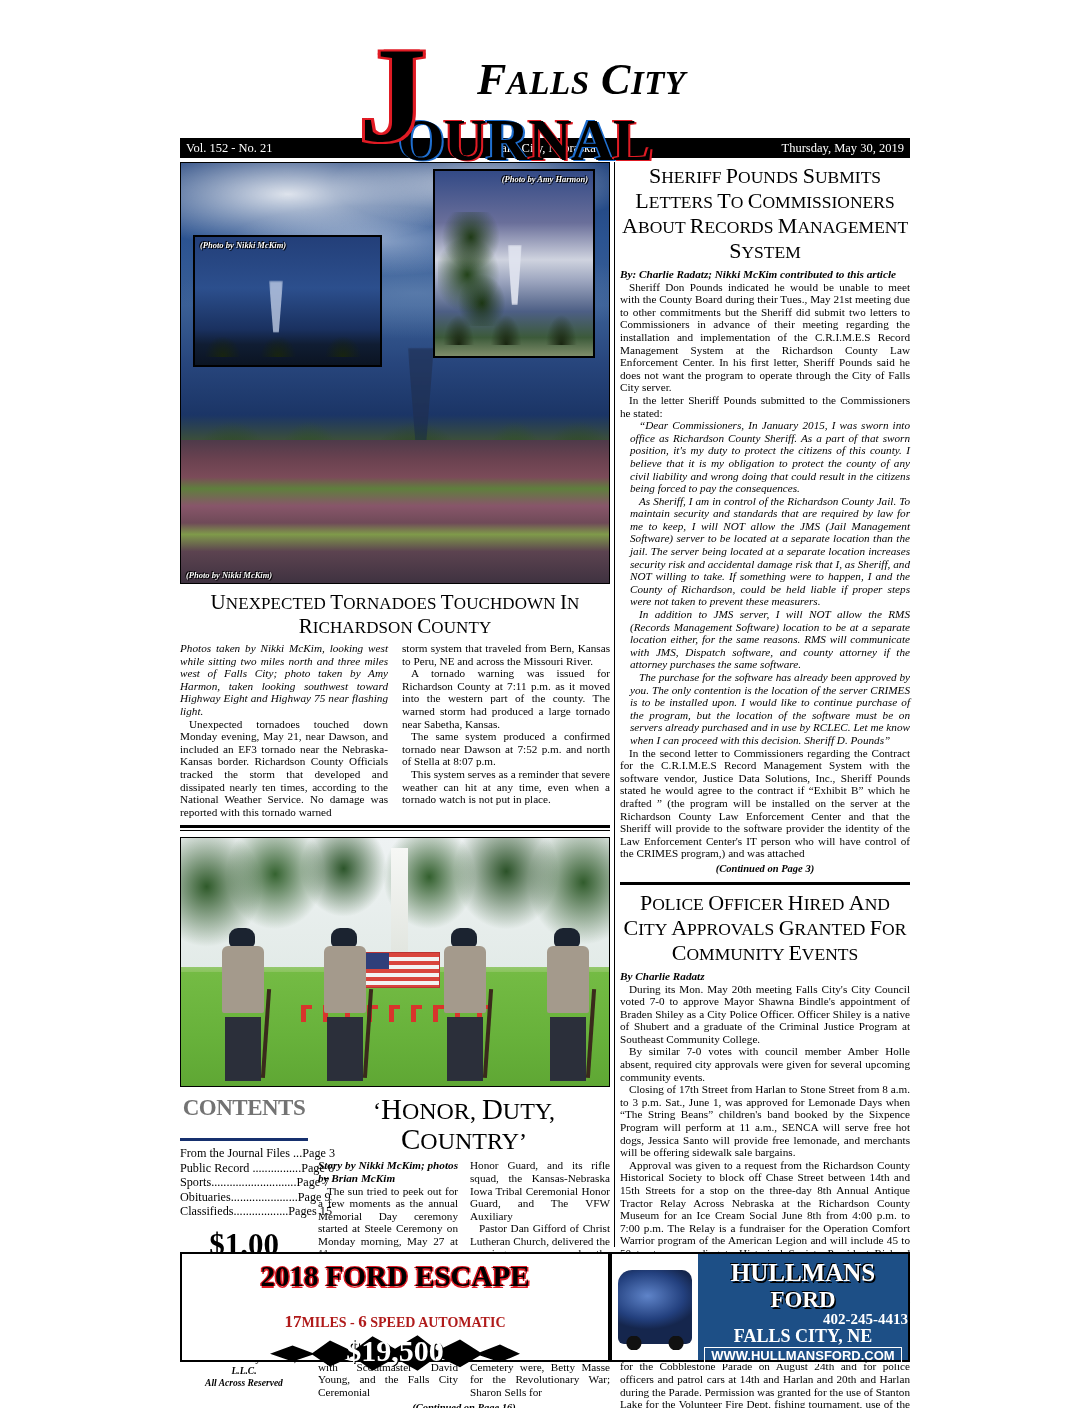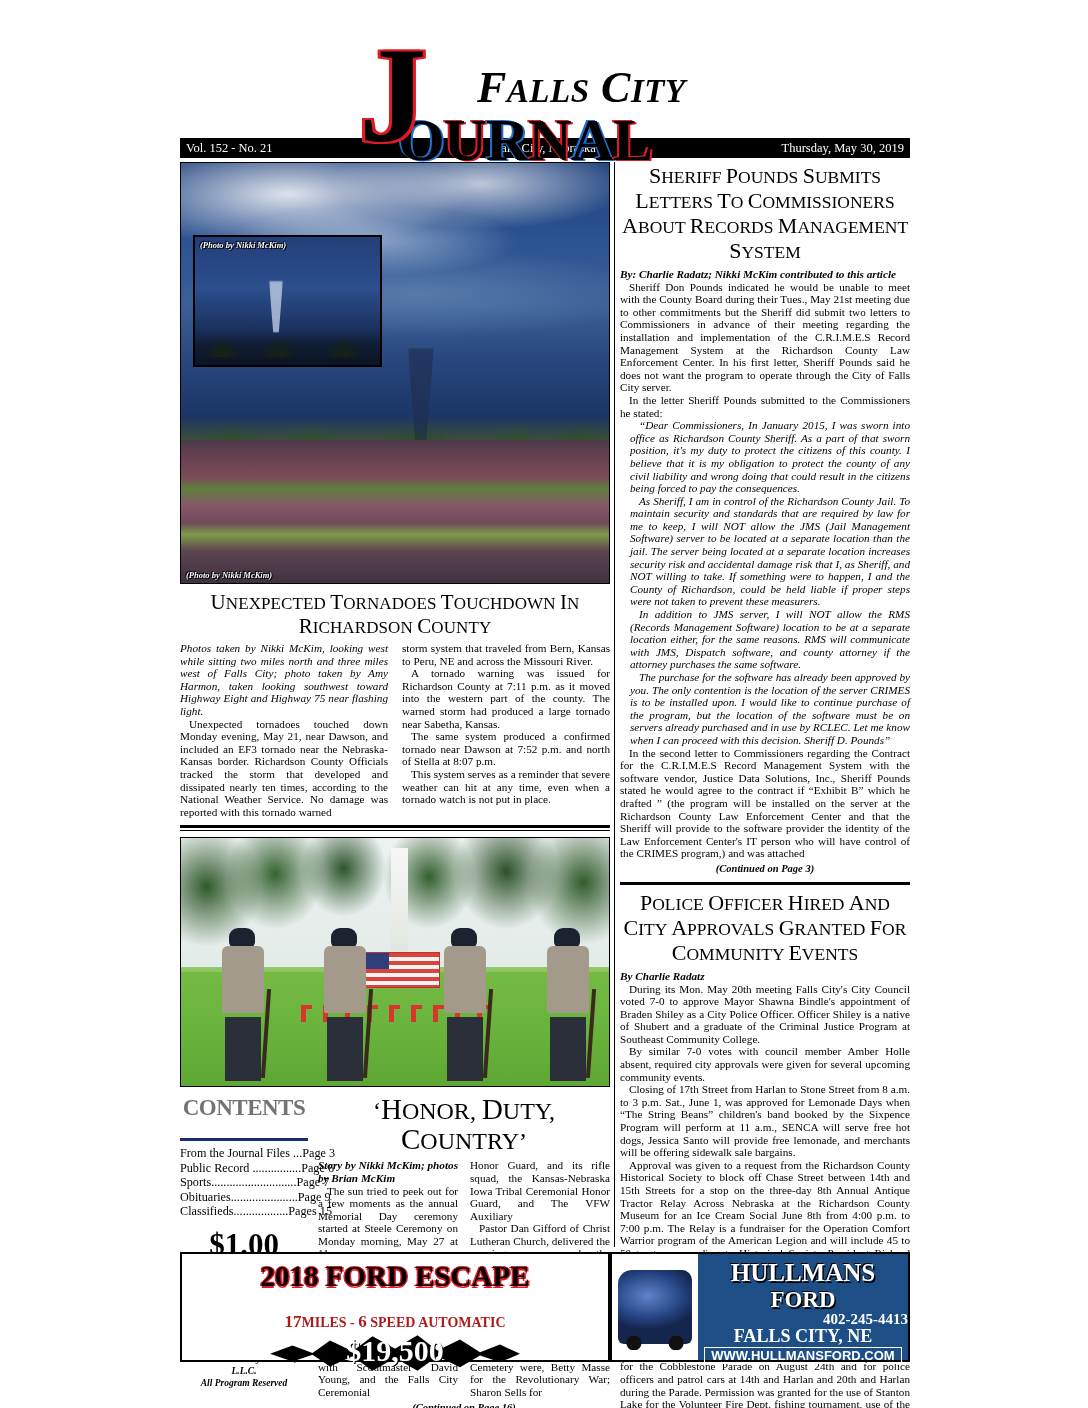--- a/index.html
+++ b/index.html
@@ -7,21 +7,21 @@
   .page{position:relative;width:1088px;height:1408px;background:#fff;overflow:hidden;}
   .sheet{position:absolute;left:180px;top:30px;width:730px;height:1345px;background:#fff;}
 
   
   .masthead{position:relative;height:108px;}
   .mast-j{position:absolute;left:179px;top:-2px;font-family:"Liberation Serif",serif;font-weight:700;
     font-size:135px;line-height:135px;color:#000;
     text-shadow:-3px -2px 0 #e01b24, 3px 2px 0 #e01b24, -3px 2px 0 #e01b24, 3px -2px 0 #e01b24;
     z-index:3;}
   .mast-falls{position:absolute;left:297px;top:24px;font-family:"Liberation Serif",serif;
-    font-style:italic;font-weight:700;font-size:44px;letter-spacing:.5px;color:#000;z-index:4;margin-top:8px;}
+    font-style:italic;font-weight:700;font-size:44px;letter-spacing:.5px;color:#000;z-index:4;}
   .mast-falls .sc{font-size:33px;}
   .mast-journal{position:absolute;left:218px;top:76px;font-family:"Liberation Serif",serif;
     font-weight:700;font-size:60px;letter-spacing:-1px;color:#000;z-index:2;}
   .mast-journal span{position:relative;}
   .mj-r{text-shadow:-2px -1px 0 #e01b24,2px 1px 0 #e01b24;}
   .mj-b{text-shadow:-2px -1px 0 #1f6fd0,2px 1px 0 #1f6fd0;}
 
   .datebar{position:absolute;left:0;top:108px;width:730px;height:20px;background:#000;color:#fff;
     font-size:12.5px;line-height:20px;}
   .datebar .l{position:absolute;left:6px;}
@@ -201,20 +201,26 @@
         <div class="funnel"></div>
         <div class="treeline"></div>
         <div class="field"></div>
 
         <div class="inset inset-left">
           <div class="mini-funnel"></div>
           <div class="mini-tree"></div>
           <div class="credit credit-tl">(Photo by Nikki McKim)</div>
         </div>
 
+        <div class="inset inset-right">
+          <div class="mini-funnel"></div>
+          <div class="big-tree"></div>
+          <div class="mini-tree"></div>
+          <div class="credit credit-tr">(Photo by Amy Harmon)</div>
+        </div>
 
         <div class="credit credit-bl">(Photo by Nikki McKim)</div>
       </div>
 
       <div class="hl-main"><span class="cap">U</span>NEXPECTED <span class="cap">T</span>ORNADOES <span class="cap">T</span>OUCHDOWN <span class="cap">I</span>N <span class="cap">R</span>ICHARDSON <span class="cap">C</span>OUNTY</div>
 
       <div style="display:flex;gap:14px;">
         <div style="width:208px;">
           <p class="t ital">Photos taken by Nikki McKim, looking west while sitting two miles north and three miles west of Falls City; photo taken by Amy Harmon, taken looking southwest toward Highway Eight and Highway 75 near flashing light.</p>
           <p class="t">Unexpected tornadoes touched down Monday evening, May 21, near Dawson, and included an EF3 tornado near the Nebraska-Kansas border. Richardson County Officials tracked the storm that developed and dissipated nearly ten times, according to the National Weather Service. No damage was reported with this tornado warned</p>
@@ -334,21 +340,21 @@
                 <i style="width:1.4px;background:#fff;"></i>
               </div>
           <div class="bc-nums">
             <span>7</span>
             <span>93573</span>
             <span>06561</span>
             <span>2</span>
           </div>
           <div class="copyright">
             <div>© 2019 Falls City Journal, L.L.C.</div>
-            <div>All Program Reserved</div>
+            <div>All Across Reserved</div>
           </div>
         </div>
 
         <div class="honor-wrap">
           <div class="hl-honor">‘<span class="cap">H</span>ONOR, <span class="cap">D</span>UTY, <span class="cap">C</span>OUNTRY’</div>
           <div style="display:flex;gap:12px;">
             <div style="width:140px;">
               <p class="t ital byline">Story by Nikki McKim; photos by Brian McKim</p>
               <p class="t">The sun tried to peek out for a few moments as the annual Memorial Day ceremony started at Steele Ceremony on Monday morning, May 27 at 11 a.m.</p>
               <p class="t">The Falls City Ceremonial Honor Guard sponsored the program. Larry Whalen of the Honor Guard once again served as the emcee of the program.</p>

